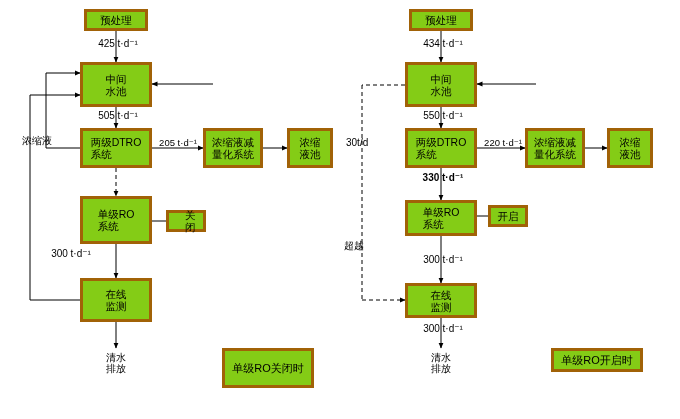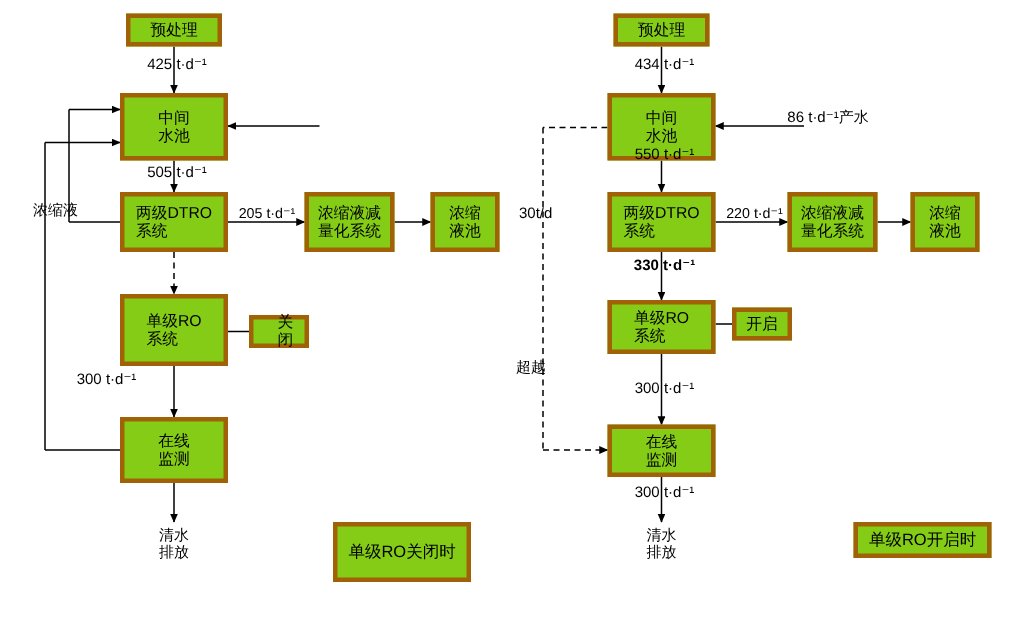--- a/index.html
+++ b/index.html
@@ -160,27 +160,26 @@
 液池</div>
 
   <div class="box" style="left:405px;top:200px;width:72px;height:36px;">单级RO
 系统</div>
 
   <div class="box" style="left:488px;top:205px;width:40px;height:22px;">开启</div>
 
   <div class="box" style="left:405px;top:283px;width:72px;height:35px;">在线
 监测</div>
 
-  <div class="box" style="left:551px;top:348px;width:92px;height:24px;font-size:11px;margin-left:18px;">单级RO开启时</div>
+  <div class="box" style="left:551px;top:348px;width:92px;height:24px;font-size:11px;">单级RO开启时</div>
 
   <div class="lbl" style="left:408px;top:38px;width:70px;">434 t·d⁻¹</div>
 
-  <div class="lbl" style="left:408px;top:98px;width:70px;">550 t·d⁻¹</div>
+  <div class="lbl" style="left:408px;top:110px;width:70px;">550 t·d⁻¹</div>
 
-  <div class="lbl" style="left:500px;top:73px;width:104px;">86 t·d⁻¹产水</div>
 
   <div class="lbl" style="left:477px;top:137px;width:52px;font-size:9.5px;">220 t·d⁻¹</div>
 
   <div class="lbl" style="left:408px;top:172px;width:70px;font-weight:bold;">330 t·d⁻¹</div>
 
   <div class="lbl" style="left:408px;top:254px;width:70px;">300 t·d⁻¹</div>
 
   <div class="lbl" style="left:408px;top:323px;width:70px;">300 t·d⁻¹</div>
 
   <div class="lbl left" style="left:346px;top:137px;width:40px;">30t/d</div>

